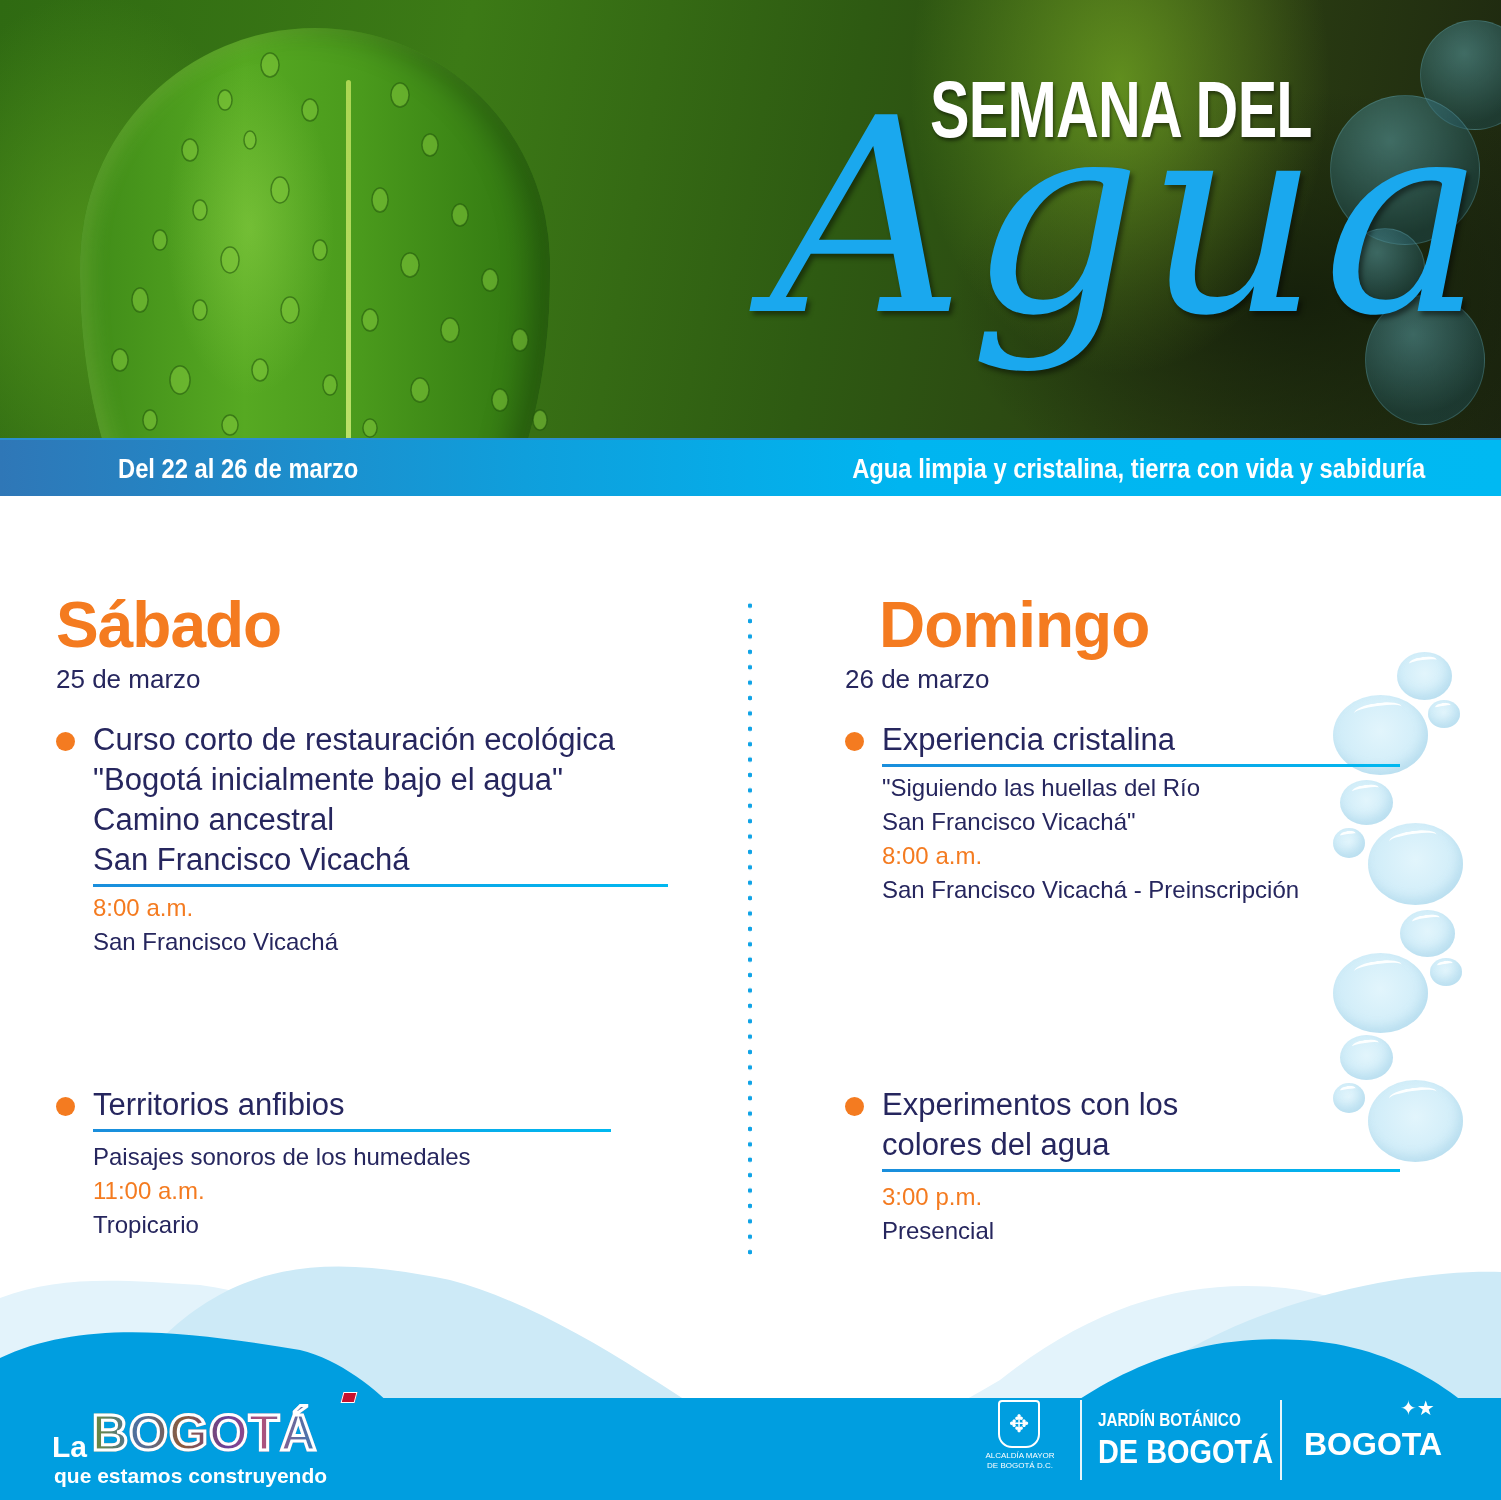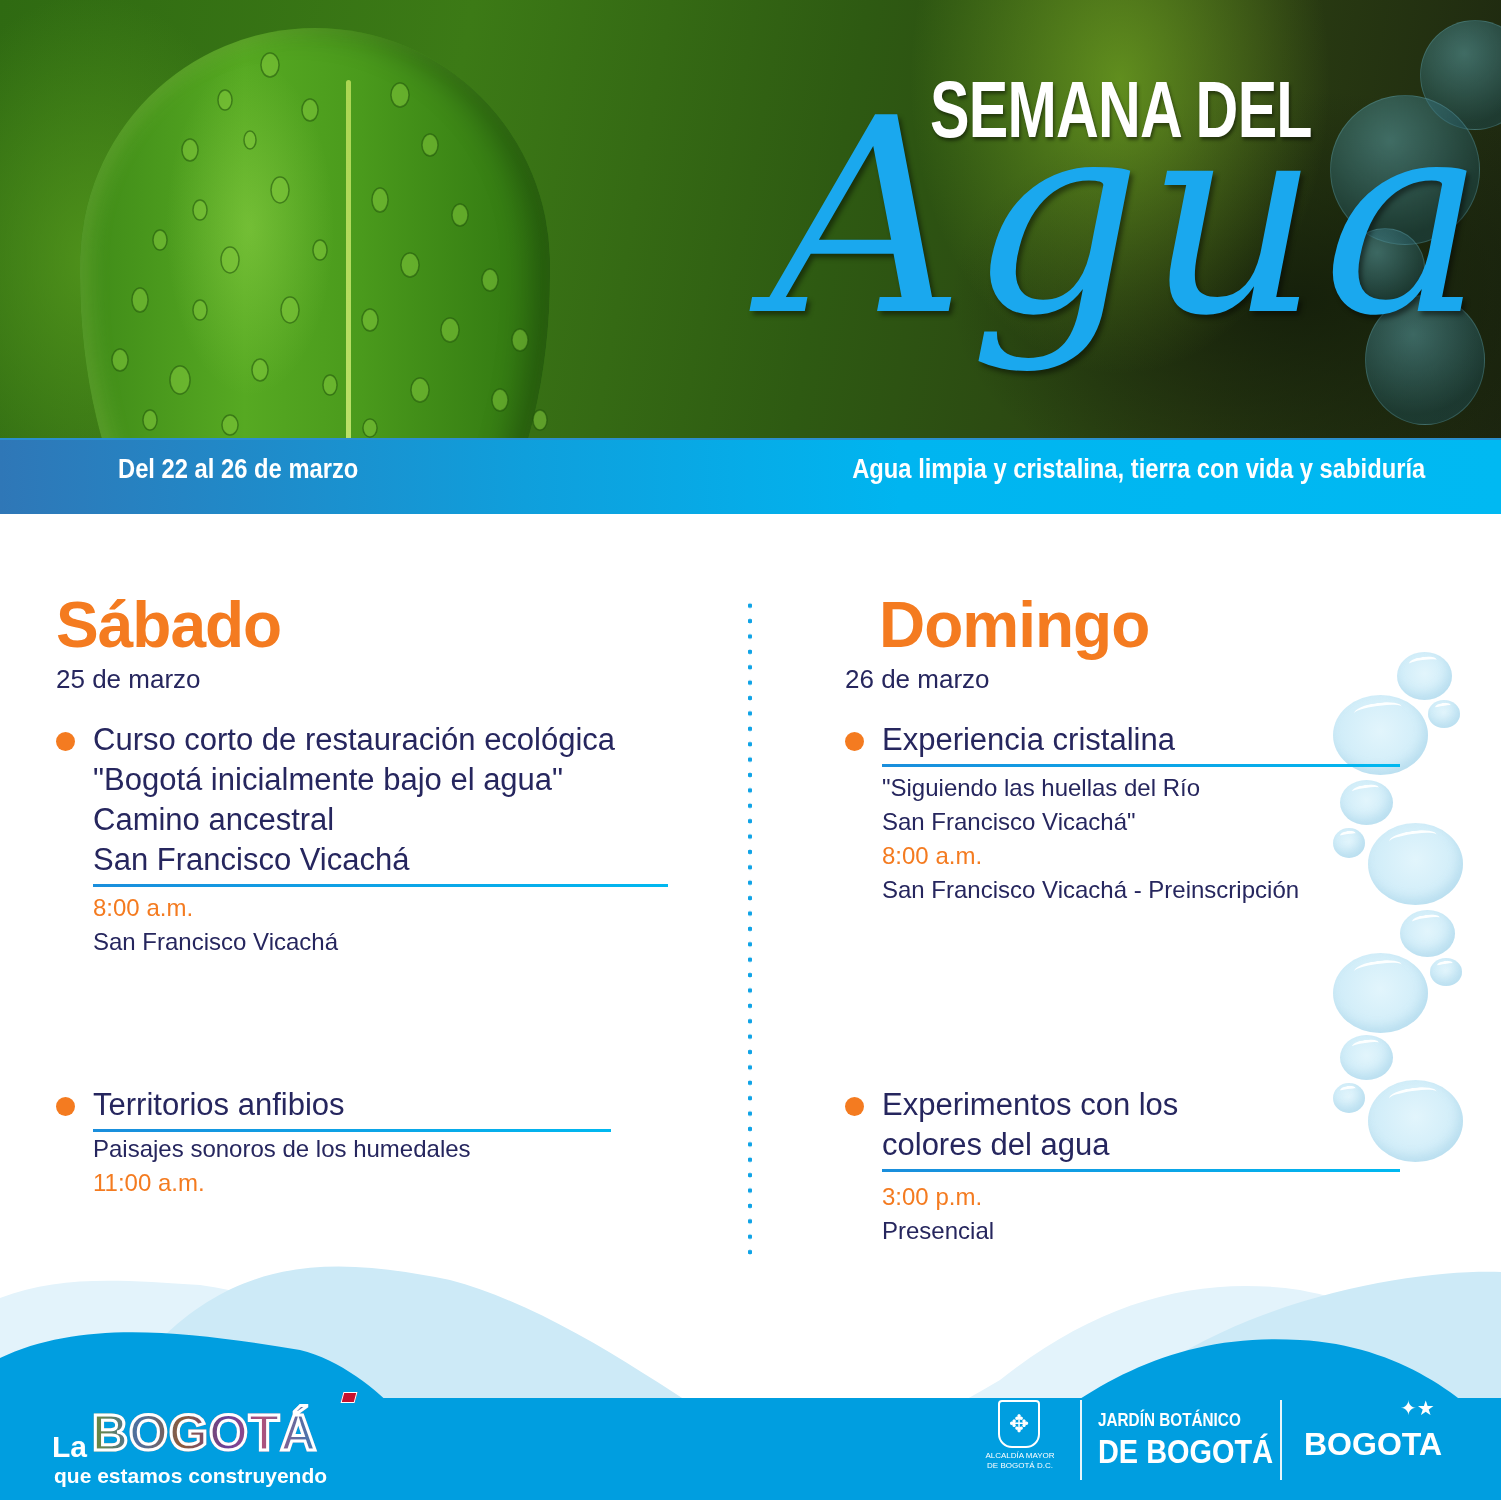--- a/index.html
+++ b/index.html
@@ -45,21 +45,21 @@
   .title-main {
     position: absolute; left: 770px; top: 68px;
     font-family: "DejaVu Serif", serif; font-style: italic;
     font-size: 270px; line-height: 300px; color: #1aa8ee; letter-spacing: 4px;
     text-shadow: 3px 4px 5px rgba(0,0,0,0.45);
     white-space: nowrap;
   }
 
   
   .banner {
-    position: absolute; left: 0; top: 438px; width: 1501px; height: 76px;
+    position: absolute; left: 0; top: 438px; width: 1501px; height: 58px;
     background: linear-gradient(90deg, #2f77b7 0%, #0f9fdc 35%, #00b5f0 60%, #00b9f2 100%);
     border-top: 2px solid #2a8fcf;
   }
   .banner-left, .banner-right {
     position: absolute; top: 12px; font-weight: 700; color: #ffffff;
     font-size: 27px; line-height: 34px; white-space: nowrap;
     transform: scaleX(0.88);
   }
   .banner-left { left: 118px; transform-origin: left center; }
   .banner-right { right: 76px; transform-origin: right center; }
@@ -234,22 +234,23 @@
     <div class="ev-time" style="margin-top:4px;">8:00 a.m.</div>
     <div class="ev-sub">San Francisco Vicachá</div>
   </div>
 </div>
 
 <div class="event" style="left:56px;top:1085px;width:620px;">
   <div class="bullet" style="left:0;top:12px;"></div>
   <div style="position:absolute;left:37px;top:0;width:518px;">
     <div class="ev-title">Territorios anfibios</div>
     <div class="ev-line"></div>
-    <div class="ev-sub" style="margin-top:0;">Paisajes sonoros de los humedales</div>
+    <div class="ev-sub" style="margin-top:8px;">Paisajes sonoros de los humedales</div>
     <div class="ev-time">11:00 a.m.</div>
+    <div class="ev-sub">Tropicario</div>
   </div>
 </div>
 
 <div class="divider"></div>
 
 <div class="day-title" style="left:845px;top:590px;margin-left:34px;">Domingo</div>
 <div class="day-date" style="left:845px;top:657px;">26 de marzo</div>
 
 <div class="event" style="left:845px;top:720px;width:560px;">
   <div class="bullet" style="left:0;top:12px;"></div>

